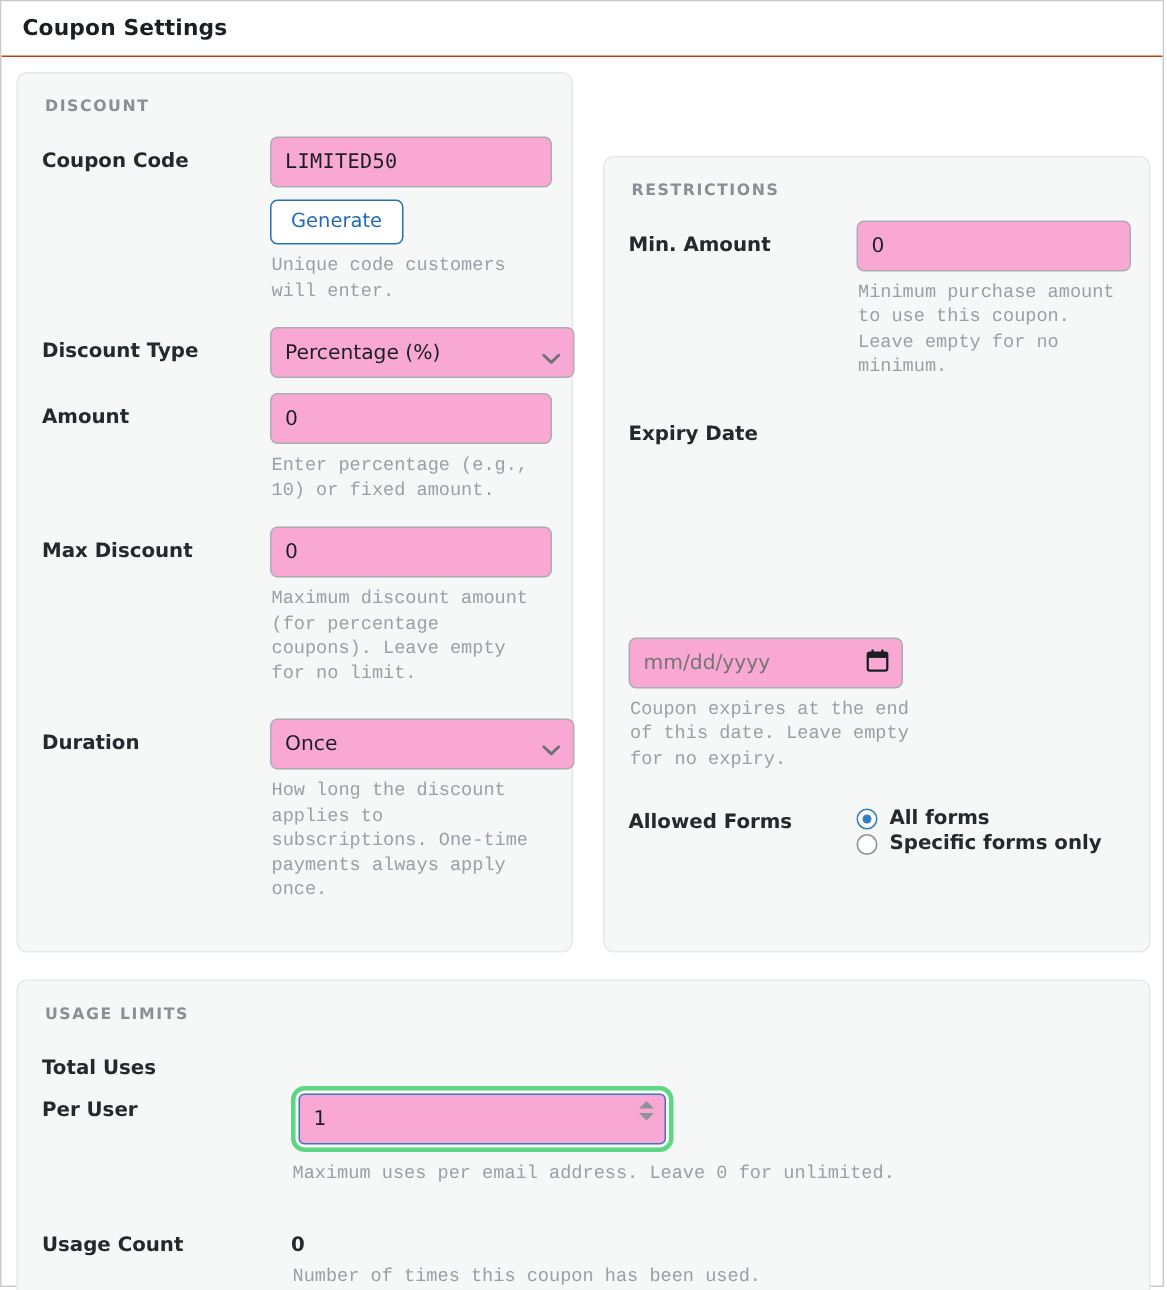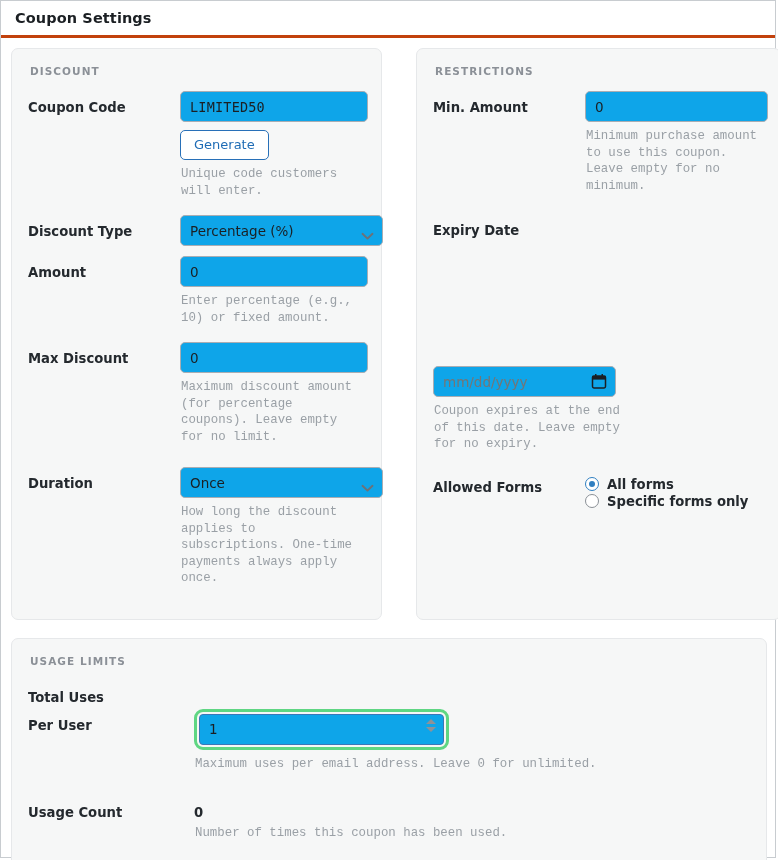--- a/index.html
+++ b/index.html
@@ -17,40 +17,41 @@
   .panel-frame {
     position: relative;
     width: 776px;
     height: 858px;
     border: 1px solid #c8ccd0;
     box-sizing: border-box;
     background: #ffffff;
   }
   .titlebar {
     height: 37px;
-    border-bottom: 3px solid #c2410c;
+    border-bottom: 1px solid #c2410c;
     display: flex;
     align-items: center;
     padding: 0 14px;
     box-sizing: border-box;
     background: #ffffff;
   }
   .titlebar-text {
     font-size: 14.5px;
     font-weight: bold;
     color: #1b1f23;
     letter-spacing: .1px;
   }
   .body-area {
     padding: 10px 10px 0 10px;
     box-sizing: border-box;
   }
   .row-top {
     display: flex;
-    gap: 34px;
+    gap: 20px;
+    align-items: flex-end;
   }
   .card {
     background: #f6f7f7;
     border: 1px solid #e6e8ea;
     border-radius: 7px;
     box-sizing: border-box;
     padding: 14px 16px 16px 16px;
   }
   .card.left  { width: 371px; min-height: 531px; }
   .card.right { width: 365px; min-height: 531px; }
@@ -80,24 +81,24 @@
   }
   .f-label.wide { width: 166px; flex: 0 0 166px; }
   .f-ctrl { flex: 1 1 auto; min-width: 0; }
 
   .inp {
     box-sizing: border-box;
     height: 31px;
     width: 183px;
     border: 1px solid #a9adb3;
     border-radius: 5px;
-    background: #0ea5e9;
+    background: #f9a8d4;
     font-size: 13.5px;
     color: #1b1f23;
-    padding: 4px 9px;
+    padding: 16px 9px;
     font-family: "DejaVu Sans", "Liberation Sans", sans-serif;
     outline: none;
     display: block;
   }
   .inp.mono {
     font-family: "DejaVu Sans Mono", "Liberation Mono", monospace;
     font-size: 13.5px;
     letter-spacing: .2px;
   }
   .inp.w188 { width: 188px; }

